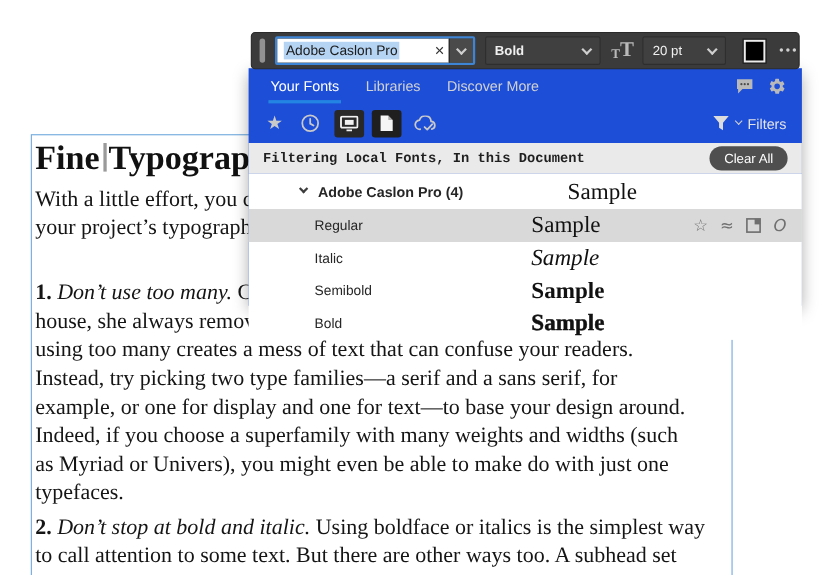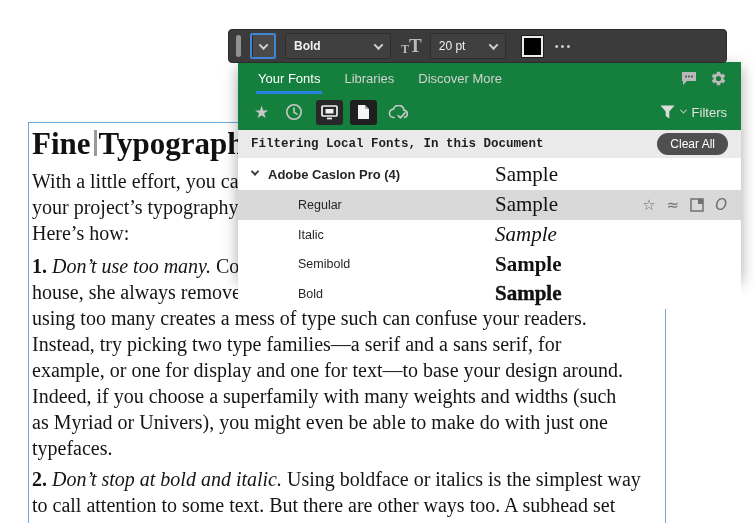--- a/index.html
+++ b/index.html
@@ -64,22 +64,22 @@
   .tt-icon .ts { font-size:12px; line-height:1; }
   .tt-icon .tl { font-size:19px; line-height:0.9; }
   .color-swatch {
     width:21px; height:21px; background:#000; border:2px solid #ececec;
     outline:1px solid #1f1f1f; margin-left:16px;
   }
   .more-dots { margin-left:12px; color:#cfcfcf; font-size:11px; letter-spacing:2px; }
 
   
   .panel {
-    position:absolute; left:238px; top:62px; width:503px; height:216px; z-index:20;
-    background:#15803d; box-shadow:0 5px 14px rgba(0,0,0,.35);
+    position:absolute; left:226px; top:62px; width:503px; height:216px; z-index:20;
+    background:#1d4ed8; box-shadow:0 5px 14px rgba(0,0,0,.35);
     font-size:13px;
   }
   .tabs-row { position:relative; height:32px; display:flex; align-items:center; padding-left:20px; }
   .tab { color:#d2d2d2; margin-right:24px; height:100%; display:flex; align-items:center; cursor:pointer; position:relative; }
   .tab.active { color:#ffffff; }
   .tab.active::after {
     content:""; position:absolute; left:-2px; right:-2px; bottom:0; height:3px; background:#2484e3;
   }
   .panel-top-icons { position:absolute; right:14px; top:8px; display:flex; gap:13px; align-items:center; }
 
@@ -92,21 +92,21 @@
   .filter-bar {
     height:28px; background:#eaeaea; display:flex; align-items:center; padding:0 13px;
   }
   .filter-bar .txt { font-weight:bold; font-size:12.5px; color:#1f1f1f;font-family:Liberation Mono, monospace; }
   .clear-all {
     margin-left:auto; background:#4f4f4f; color:#fff; font-weight:normal; font-size:12px;
     padding:4px 13px; border-radius:12px; cursor:pointer;
   }
 
   .font-list { background:#fff; height:151px; color:#262626; }
-  .fam-row { height:32px; display:flex; align-items:center; padding-left:12px; cursor:pointer; position:relative; }
+  .fam-row { height:32px; display:flex; align-items:center; padding-left:12px; cursor:pointer; position:relative;margin-left:33px; }
   .fam-row .chev { border-color:#3d3d3d; width:6px; height:6px; margin:0 10px 2px 2px; }
   .fam-name { font-weight:bold; font-size:13px; }
   .sample { position:absolute; left:257px; font-family:"Liberation Serif", serif; font-size:21px; color:#111; }
   .style-row { height:29.7px; display:flex; align-items:center; padding-left:60px; position:relative; cursor:pointer; }
   .style-row.selected { background:#d9d9d9; }
   .style-name { font-size:12.5px; }
   .s-italic { font-style:italic; }
   .s-semibold { font-weight:bold; }
   .s-bold { font-weight:bold; -webkit-text-stroke:0.4px #111; }
   .row-actions { position:absolute; right:14px; display:flex; align-items:center; gap:11px; color:#707070; }
@@ -119,24 +119,23 @@
 <body>
 
 <div id="stage">
 
   <div class="text-frame"></div>
 
   <div class="doc-heading"><span>Fine</span><span class="caret"></span><span>Typography</span></div>
 
   <div class="dl" style="top:168px"><span>With a little effort, you can dramatically improve the look of</span></div>
   <div class="dl" style="top:194px"><span>your project’s typography. A few simple rules go a long way.</span></div>
-  <div class="dl" style="top:220px"><span>Here’s how:</span></div>
   <div class="dl" style="top:253px"><span class="b">1. </span><span class="i">Don’t use too many. </span><span>Coco Chanel said that before leaving the</span></div>
   <div class="dl" style="top:279px"><span>house, she always removed one accessory. With typefaces too,</span></div>
-  <div class="dl" style="top:305px"><span>using too many creates a mess of type such can confuse your readers.</span></div>
+  <div class="dl" style="top:305px"><span>using too many creates a mess of text that can confuse your readers.</span></div>
   <div class="dl" style="top:331px"><span>Instead, try picking two type families—a serif and a sans serif, for</span></div>
   <div class="dl" style="top:357px"><span>example, or one for display and one for text—to base your design around.</span></div>
   <div class="dl" style="top:383px"><span>Indeed, if you choose a superfamily with many weights and widths (such</span></div>
   <div class="dl" style="top:409px"><span>as Myriad or Univers), you might even be able to make do with just one</span></div>
   <div class="dl" style="top:435px"><span>typefaces.</span></div>
   <div class="dl" style="top:466px"><span class="b">2. </span><span class="i">Don’t stop at bold and italic. </span><span>Using boldface or italics is the simplest way</span></div>
   <div class="dl" style="top:492px"><span>to call attention to some text. But there are other ways too. A subhead set</span></div>
   <div class="dl" style="top:518px"><span>in all caps, or small caps, will look refined. When set in all caps, be</span></div>
 
   <div class="panel">
@@ -247,20 +246,24 @@
         <span class="style-name">Bold</span>
         <span class="sample s-bold">Sample</span>
       </div>
     </div>
   </div>
 
   <div class="toolbar">
     <span class="drag-handle"></span>
 
     <span class="font-combo">
+      <span class="font-input">
+        <span class="sel">Adobe Caslon Pro</span>
+        <span class="clear">×</span>
+      </span>
       <span class="combo-arrow">
           <span class="chev"></span>
         </span>
     </span>
 
     <span class="tb-select style-select">
       <span>Bold</span>
       <span class="chev"></span>
     </span>
 

